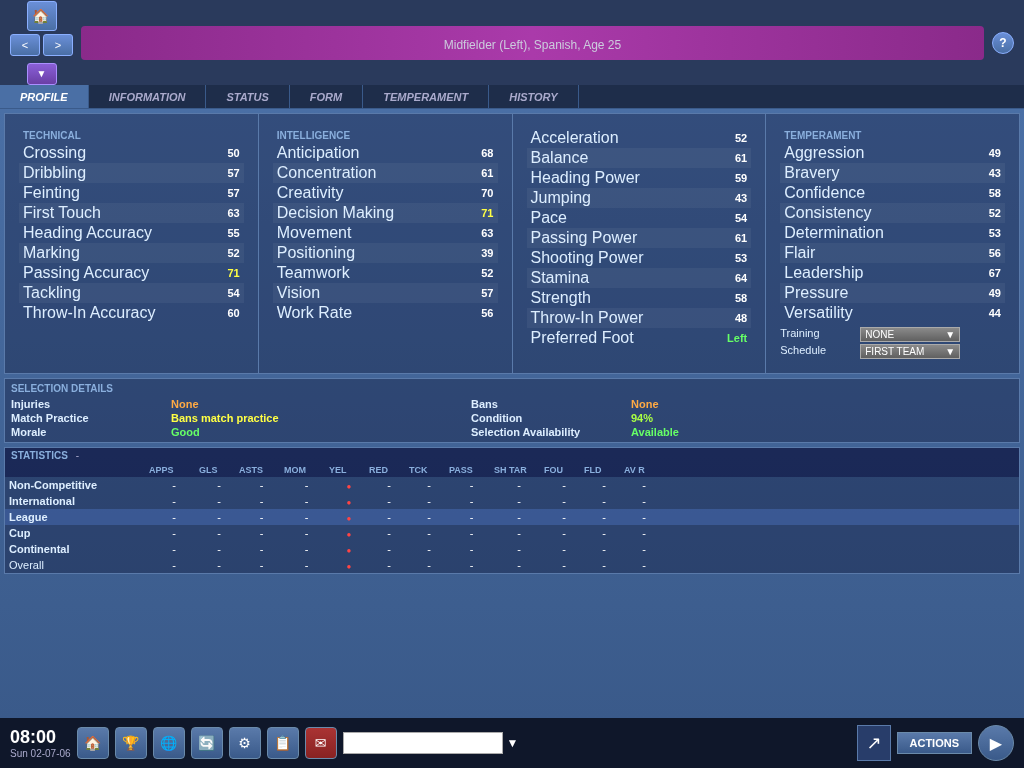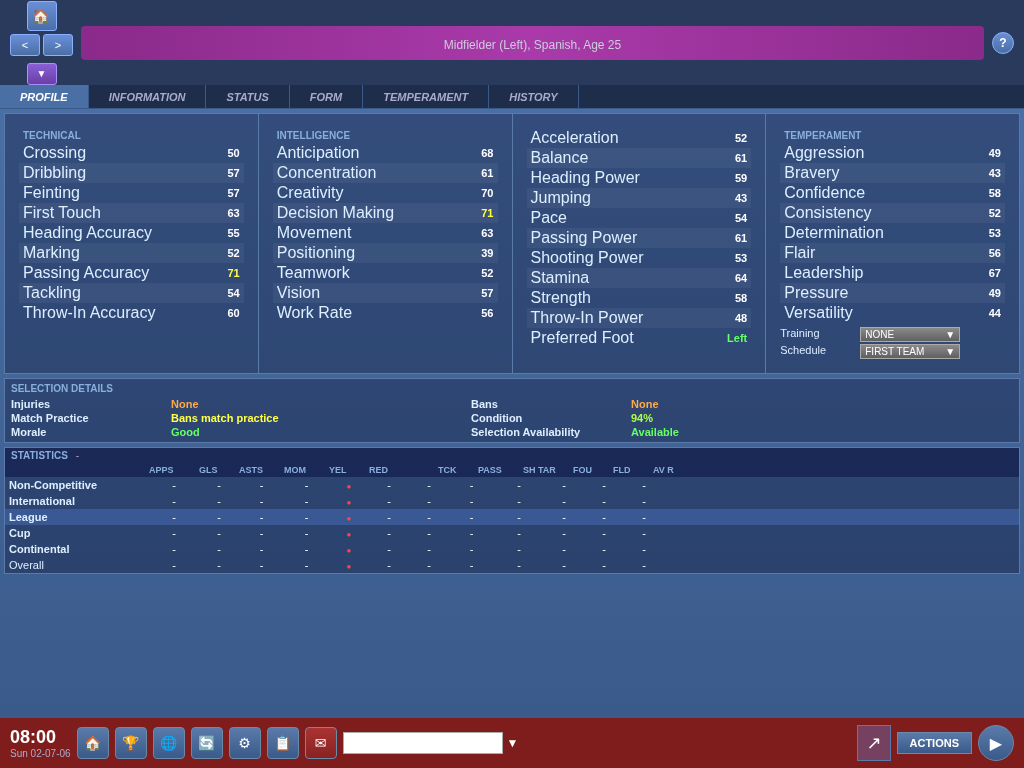--- a/index.html
+++ b/index.html
@@ -229,21 +229,21 @@
       padding: 1px 4px;
       cursor: pointer;
       display: flex;
       align-items: center;
       min-width: 100px;
       justify-content: space-between;
     }
 
     
     .bottom-bar {
-      background: #7f1d1d;
+      background: #0f172a;
       height: 50px;
       display: flex;
       align-items: center;
       padding: 0 10px;
       gap: 6px;
       position: fixed;
       bottom: 0;
       width: 1024px;
     }
     .bottom-icon {
@@ -552,21 +552,21 @@
 
     <div id="stats-header">
         <div style="display: flex; padding: 2px 4px; background: rgba(0, 0, 50, 0.4);">
           <div style="min-width: 140px; font-size: 9px; font-weight: bold; color: rgb(138, 175, 221); text-transform: uppercase;"></div>
           <div style="min-width: 50px; font-size: 9px; font-weight: bold; color: rgb(138, 175, 221); text-transform: uppercase;">APPS</div>
           <div style="min-width: 40px; font-size: 9px; font-weight: bold; color: rgb(138, 175, 221); text-transform: uppercase;">GLS</div>
           <div style="min-width: 45px; font-size: 9px; font-weight: bold; color: rgb(138, 175, 221); text-transform: uppercase;">ASTS</div>
           <div style="min-width: 45px; font-size: 9px; font-weight: bold; color: rgb(138, 175, 221); text-transform: uppercase;">MOM</div>
           <div style="min-width: 40px; font-size: 9px; font-weight: bold; color: rgb(138, 175, 221); text-transform: uppercase;">YEL</div>
           <div style="min-width: 40px; font-size: 9px; font-weight: bold; color: rgb(138, 175, 221); text-transform: uppercase;">RED</div>
-          <div style="min-width: 40px; font-size: 9px; font-weight: bold; color: rgb(138, 175, 221); text-transform: uppercase; margin-left: 29px;">TCK</div>
+          <div style="min-width: 40px; font-size: 9px; font-weight: bold; color: rgb(138, 175, 221); text-transform: uppercase;">TCK</div>
           <div style="min-width: 45px; font-size: 9px; font-weight: bold; color: rgb(138, 175, 221); text-transform: uppercase;">PASS</div>
           <div style="min-width: 50px; font-size: 9px; font-weight: bold; color: rgb(138, 175, 221); text-transform: uppercase;">SH TAR</div>
           <div style="min-width: 40px; font-size: 9px; font-weight: bold; color: rgb(138, 175, 221); text-transform: uppercase;">FOU</div>
           <div style="min-width: 40px; font-size: 9px; font-weight: bold; color: rgb(138, 175, 221); text-transform: uppercase;">FLD</div>
           <div style="min-width: 40px; font-size: 9px; font-weight: bold; color: rgb(138, 175, 221); text-transform: uppercase;">AV R</div>
         </div>
       </div>
 
     <div id="stats-rows">
         <div style="display: flex; align-items: flex-end; padding: 2px 4px; font-size: 11px;">

